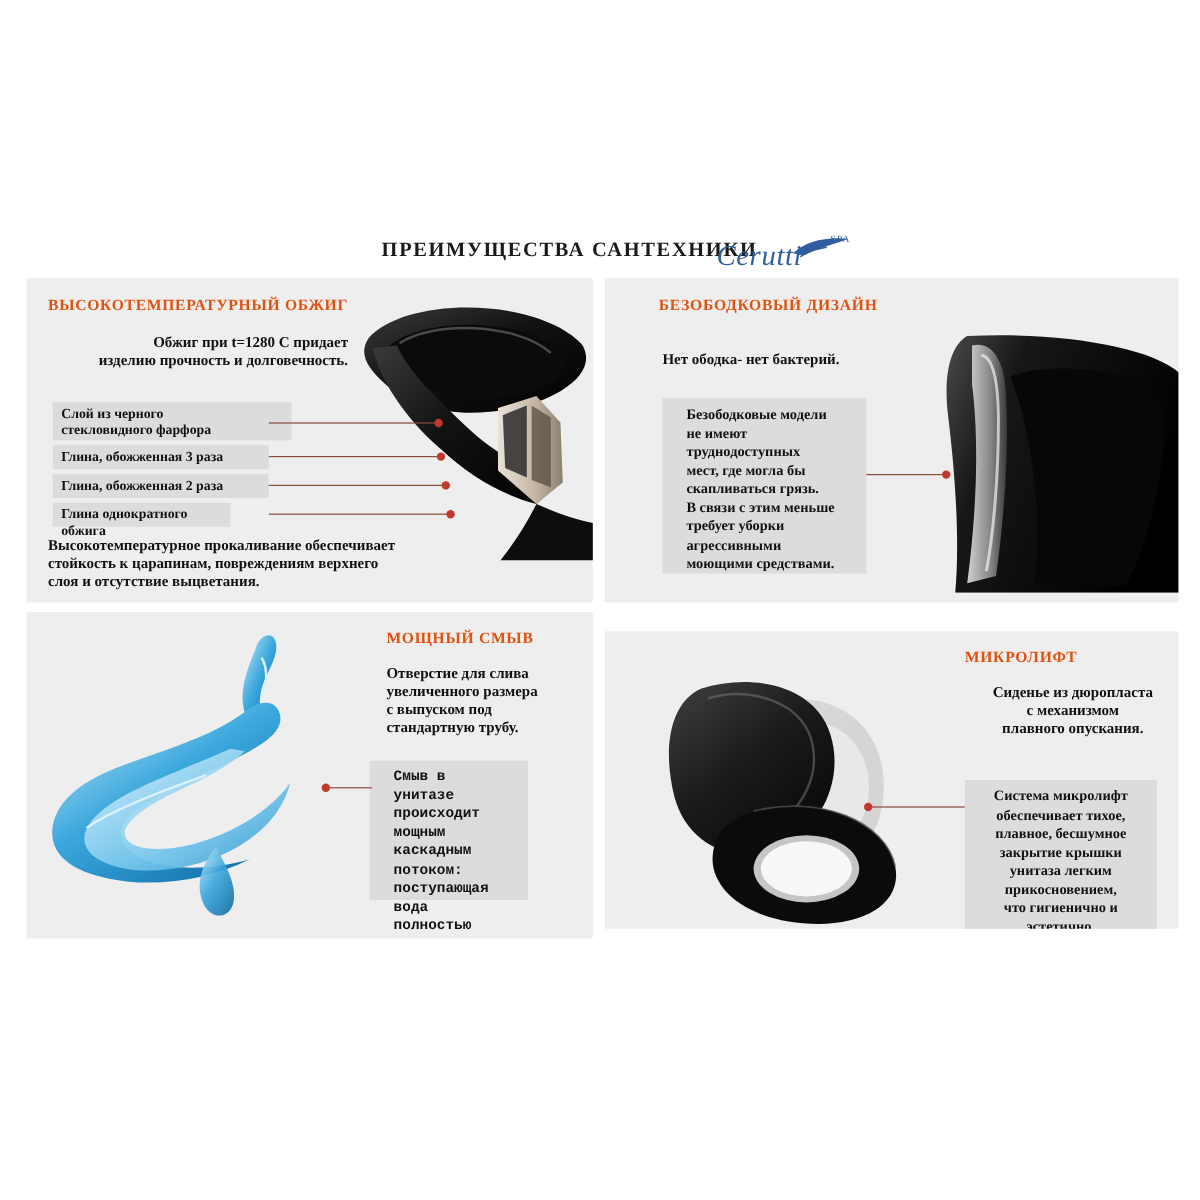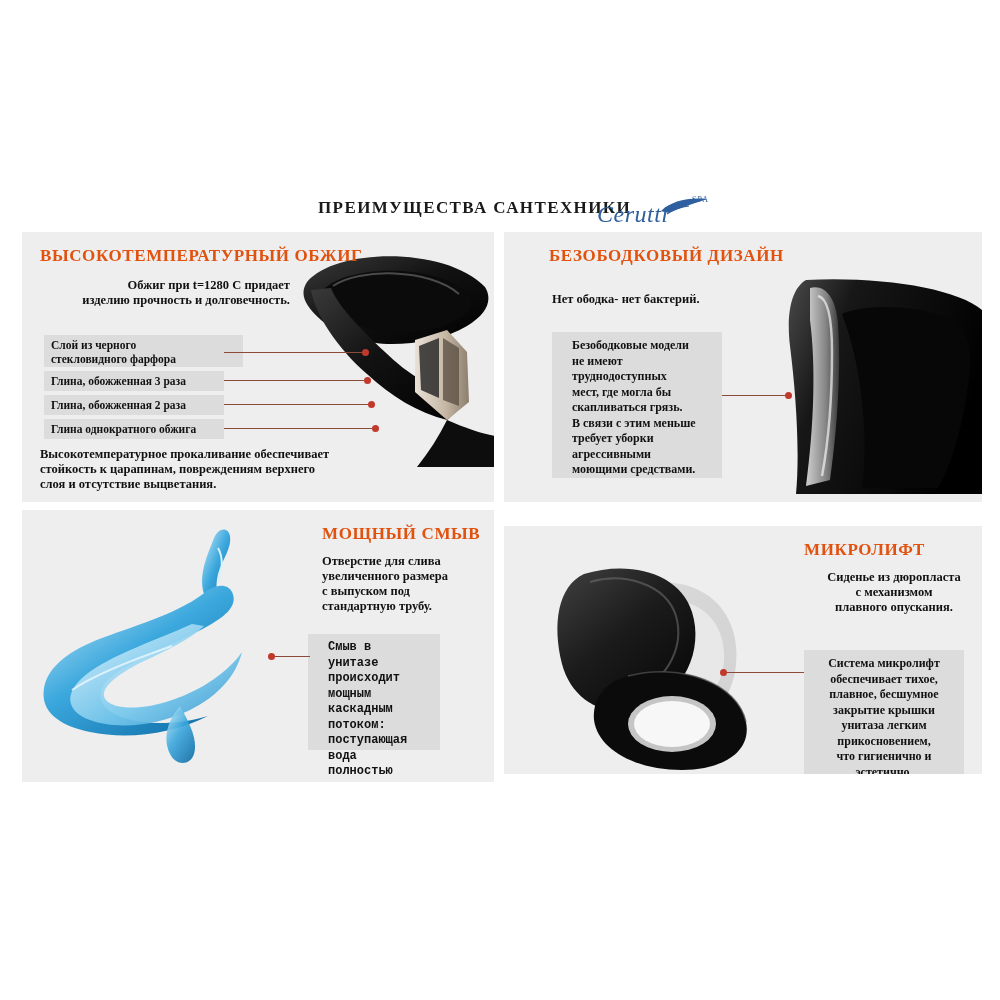--- a/index.html
+++ b/index.html
@@ -89,21 +89,21 @@
   }
   .cell-tl { left: 0;   top: 0;   width: 472px; height: 270px; }
   .cell-tr { left: 482px; top: 0; width: 478px; height: 270px; }
   .cell-bl { left: 0;   top: 278px; width: 472px; height: 272px; }
   .cell-br { left: 482px; top: 294px; width: 478px; height: 248px; text-align: center; }
 
   .cell-title {
     position: absolute;
     color: #e2520f;
     font-weight: bold;
-    font-size: 17px;
+    font-size: 13px;
     letter-spacing: 0.6px;
     font-family: "Liberation Serif", serif;
   }
 
   .body-text {
     position: absolute;
     color: #111111;
     font-size: 12.5px;
     font-weight: bold;
     line-height: 15px;
@@ -210,21 +210,21 @@
 
       <div class="cell-title" style="left:18px; top:14px;">ВЫСОКОТЕМПЕРАТУРНЫЙ ОБЖИГ</div>
 
       <div class="body-text" style="left:18px; top:46px; width:250px;text-align:right;">Обжиг при t=1280 С придает
 изделию  прочность и долговечность.</div>
 
       <div class="layer-label" style="left:22px; top:103px; width:199px; height:32px;">Слой из черного
 стекловидного фарфора</div>
       <div class="layer-label" style="left:22px; top:139px; width:180px; height:20px;">Глина, обожженная 3 раза</div>
       <div class="layer-label" style="left:22px; top:163px; width:180px; height:20px;">Глина, обожженная 2 раза</div>
-      <div class="layer-label" style="left:22px; top:187px; width:180px; height:20px;">Глина однократного обжига</div>
+      <div class="layer-label" style="left:22px; top:187px; width:148px; height:20px;">Глина однократного обжига</div>
 
       <div class="leader" style="left:202px; top:120px; width:140px;"></div>
       <div class="leader" style="left:202px; top:148px; width:142px;"></div>
       <div class="leader" style="left:202px; top:172px; width:146px;"></div>
       <div class="leader" style="left:202px; top:196px; width:150px;"></div>
       <div class="dot" style="left:340px; top:117px;"></div>
       <div class="dot" style="left:342px; top:145px;"></div>
       <div class="dot" style="left:346px; top:169px;"></div>
       <div class="dot" style="left:350px; top:193px;"></div>
 

